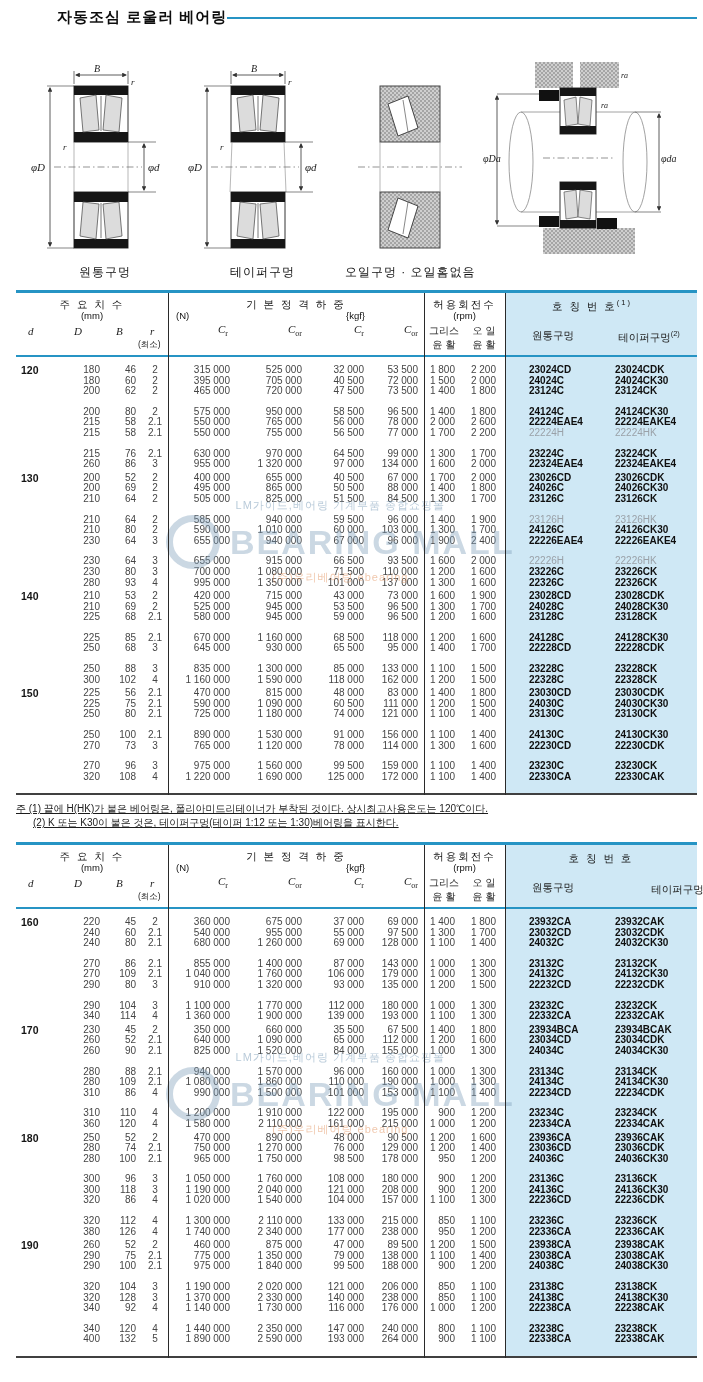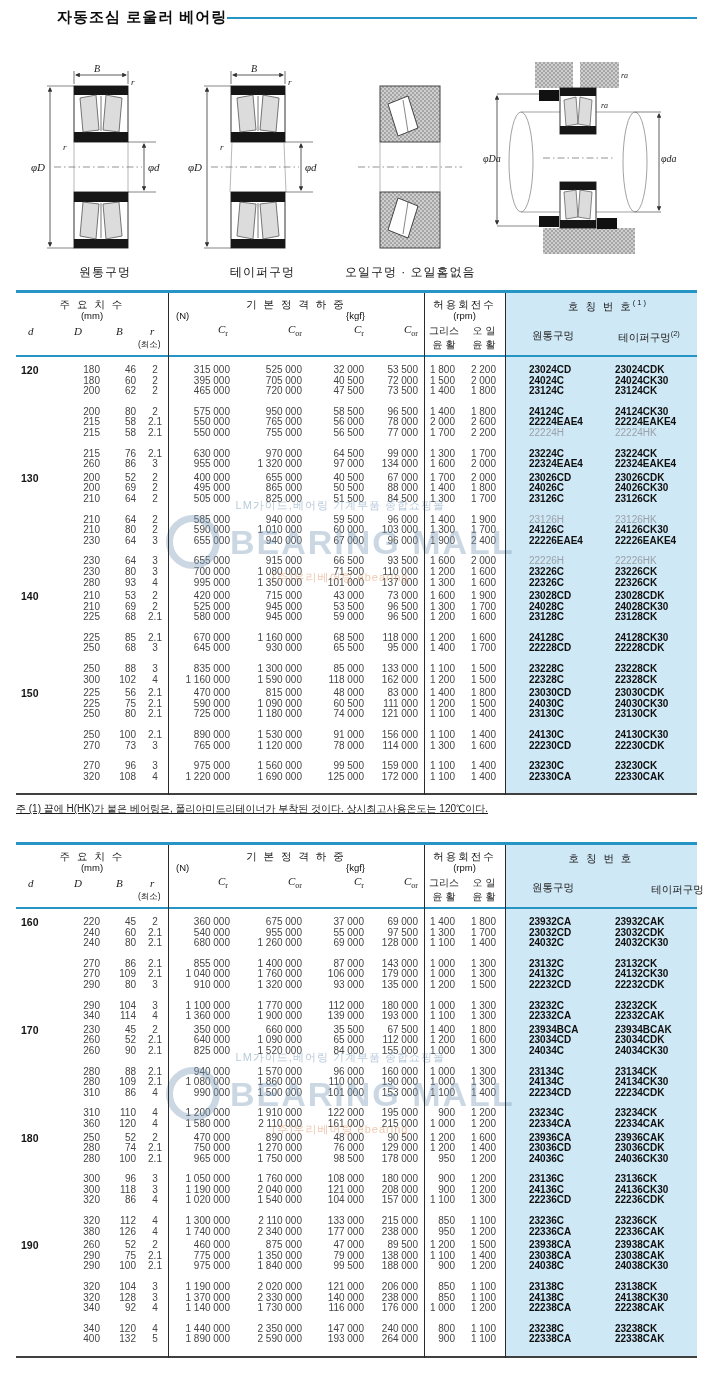--- a/index.html
+++ b/index.html
@@ -219,21 +219,21 @@
         <div class="abs h-unit" style="left:408px;width:81px;top:17px">(rpm)</div>
         <div class="abs" style="left:408px;width:40px;top:31px;text-align:center;font-size:10px">
           <div>그리스</div>
             <div>윤 활</div>
         </div>
         <div class="abs" style="left:448px;width:40px;top:31px;text-align:center;font-size:10px">
           <div>오 일</div>
             <div>윤 활</div>
         </div>
 
-        <div class="abs h-title" style="left:496px;width:192px;top:5px"><span>호 칭 번 호</span><sup style="font-size:7.5px">(1)</sup></div>
+        <div class="abs h-title" style="left:480px;width:192px;top:5px"><span>호 칭 번 호</span><sup style="font-size:7.5px">(1)</sup></div>
         <div class="abs" style="left:489px;width:96px;top:36px;text-align:center;font-size:10.5px">원통구멍</div>
         <div class="abs" style="left:585px;width:96px;top:36px;text-align:center;font-size:10.5px"><span>테이퍼구멍</span><sup style="font-size:7.5px">(2)</sup></div>
       </div>
 
       <div class="tbody">
           <div class="section">
             <div class="grp">
               <div class="trow">
                 <span class="c-d">120</span>
                 <span class="c-D">180</span>
@@ -704,20 +704,21 @@
         <div class="l1">LM가이드,베어링 기계부품 종합쇼핑몰</div>
         <div class="brand">
             <div class="ring"></div>
             <div class="btxt">BEARING MALL</div>
           </div>
         <div class="l2">(주)우리베어링 ebearing</div>
       </div>
     </div>
     <div class="notes">
       <div>주 (1) 끝에 H(HK)가 붙은 베어링은, 폴리아미드리테이너가 부착된 것이다. 상시최고사용온도는 120℃이다.</div>
+      <div class="n2">(2) K 또는 K30이 붙은 것은, 테이퍼구멍(테이퍼 1:12 또는 1:30)베어링을 표시한다.</div>
     </div>
   </div>
 
   <div class="tblwrap" style="top:842px">
     <div class="tframe">
       <div class="bluepanel"></div>
       <div class="vline v1"></div>
       <div class="vline v2"></div>
       <div class="vline v3"></div>
 

